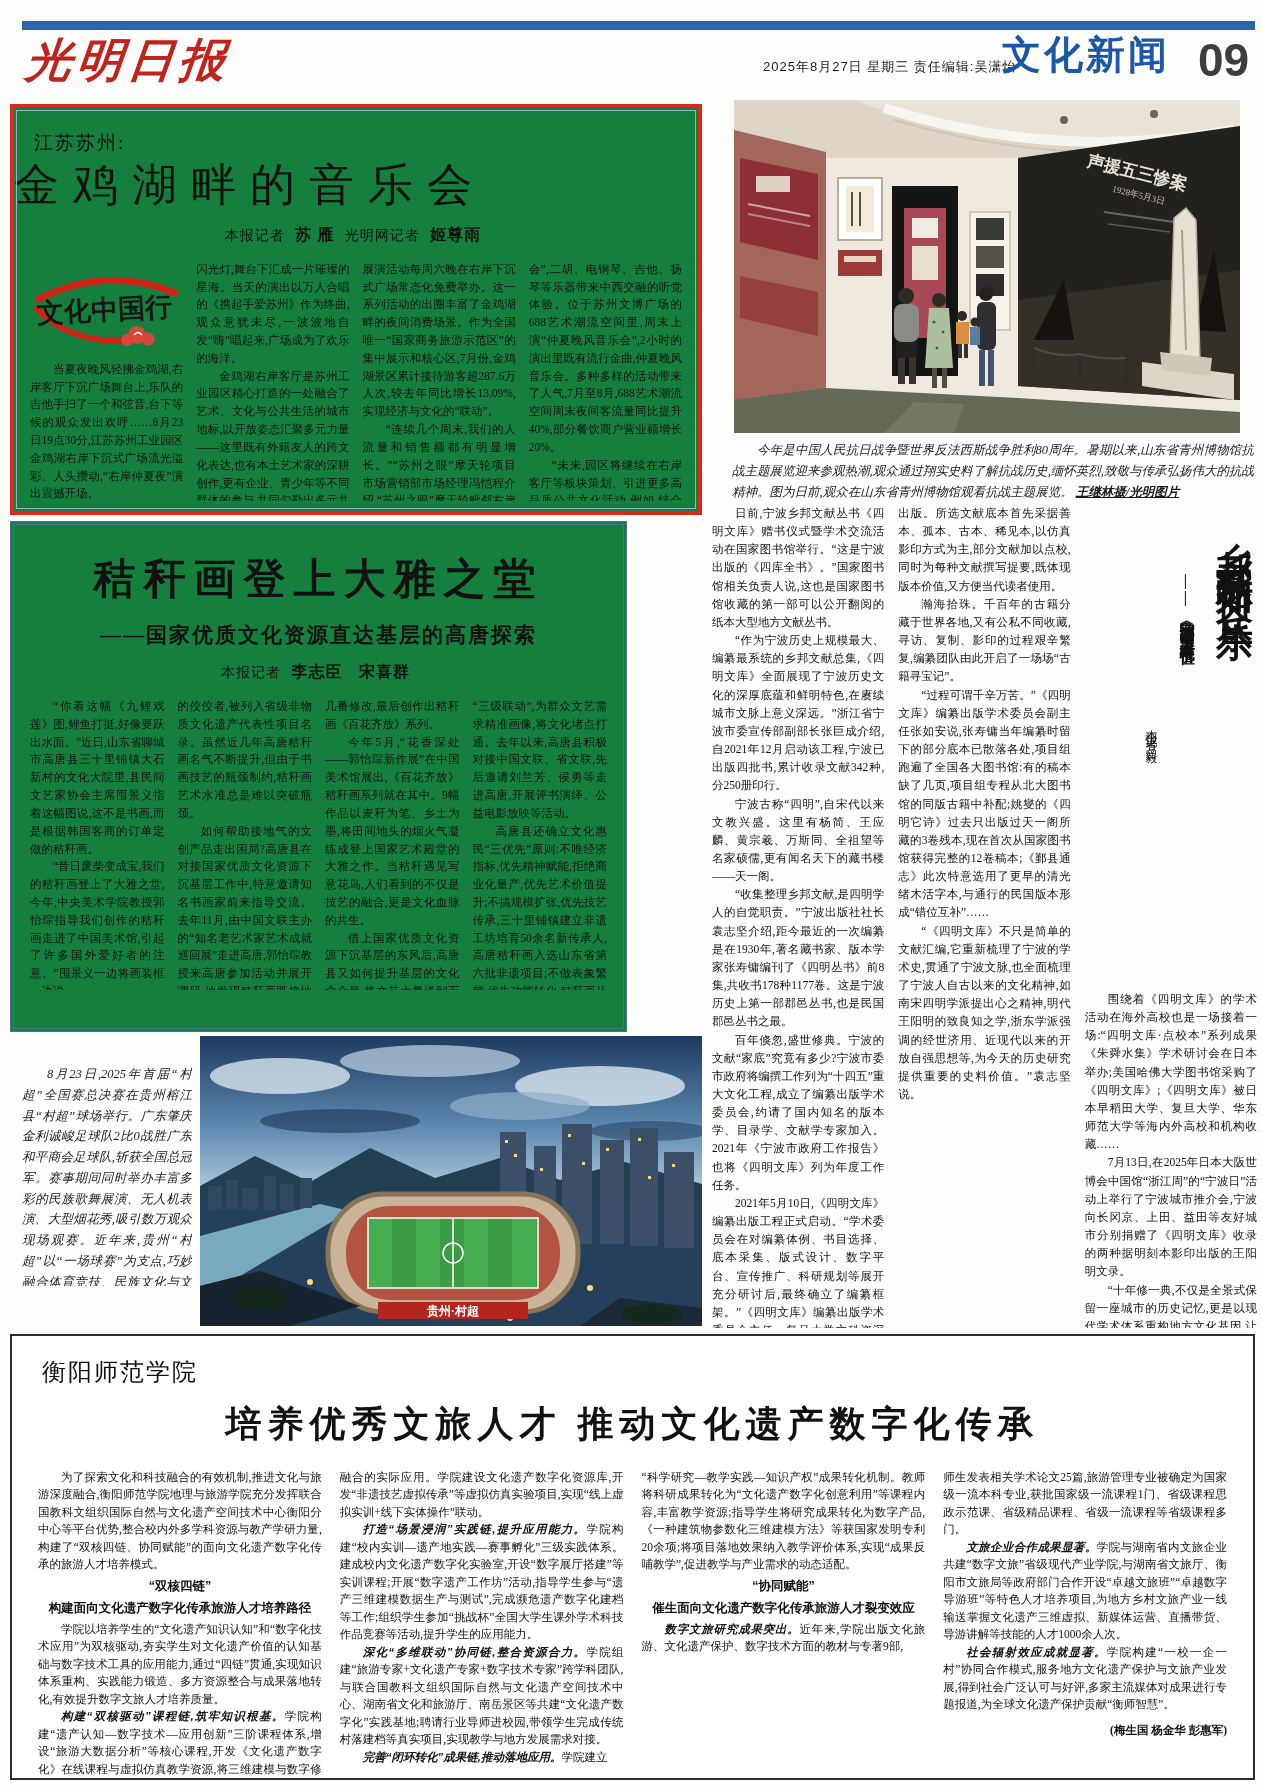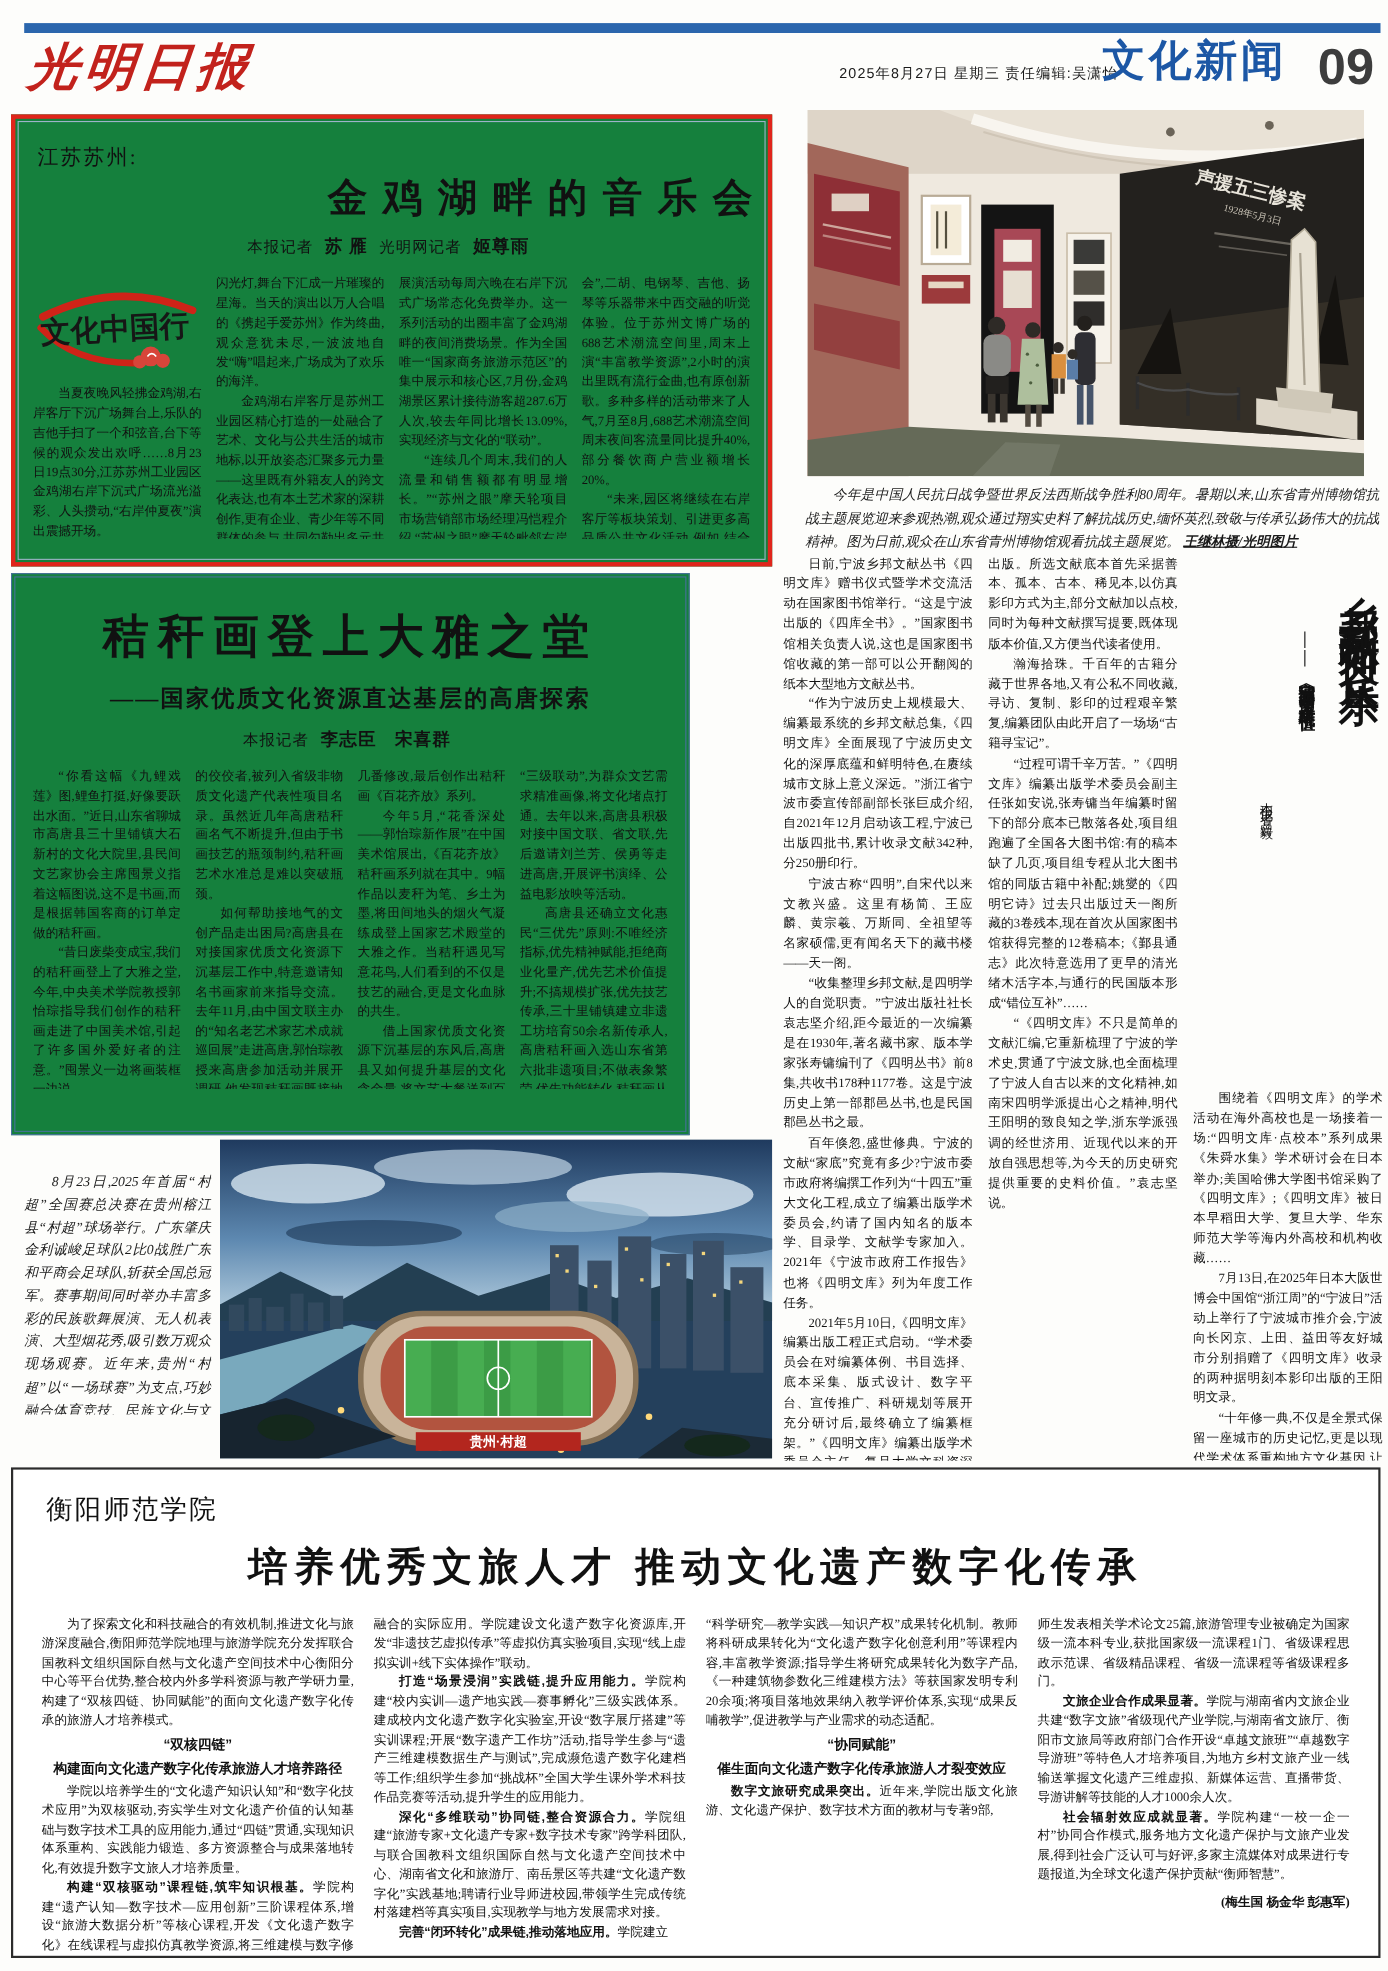--- a/index.html
+++ b/index.html
@@ -15,37 +15,37 @@
   #section-title{left:1002px;top:28px;font-size:39px;font-weight:900;color:#1c57a5;
                  letter-spacing:3px;font-family:"Liberation Sans",sans-serif;}
   #page-no{left:1198px;top:33px;font-size:46px;font-weight:700;color:#3d3d3d;
            font-family:"Liberation Sans",sans-serif;}
   
   .newsbox{box-sizing:border-box;background:#15803d;}
   #box-suzhou{left:10px;top:104px;width:692px;height:411px;border:4px solid #e0251b;}
   #box-straw{left:10px;top:521px;width:617px;height:511px;border:4px double #48709c;}
   .box-inner{position:absolute;inset:2px;border:1px solid #9db3c8;pointer-events:none;}
   .kicker{margin:22px 0 0 20px;font-size:19px;letter-spacing:2px;}
-  .main-title{margin:4px 0 0 0;text-align:right;font-size:36px;font-weight:700;
+  .main-title{margin:4px 0 0 0;text-align:left;font-size:45px;font-weight:400;
               letter-spacing:14px;line-height:1.15;}
   .straw-title{margin:26px 0 0 0;text-align:center;font-size:42px;font-weight:900;letter-spacing:8px;}
   .sub-title{margin:14px 0 0 0;text-align:center;font-size:21px;font-weight:700;letter-spacing:2px;}
   .byline{margin:13px 0 0 0;text-align:center;font-size:14px;letter-spacing:1px;}
   .byline b{font-size:16px;font-weight:900;margin:0 6px;}
   
   .cols{display:flex;gap:13px;padding:0 16px;margin-top:15px;overflow:hidden;}
   .col{flex:1;overflow:hidden;font-size:11.5px;line-height:1.55;text-align:justify;}
   .col p{margin:0;text-indent:2em;}
   .col.cont p:first-child{text-indent:0;}
   #box-suzhou .cols{height:240px;}
   #box-straw .cols{height:292px;}
   .subhead{text-align:center !important;text-indent:0 !important;font-weight:700;
            font-family:"Liberation Sans",sans-serif;font-size:12.5px;margin:3px 0 !important;}
   .sign{text-align:right !important;text-indent:0 !important;font-weight:700;margin-top:8px !important;}
-  .col strong{font-weight:700;font-family:"Liberation Sans",sans-serif;}
+  .col strong{font-weight:700;font-family:"Liberation Sans",sans-serif;font-style:italic;}
   
   .stamp{width:152px;height:90px;display:block;margin:2px auto 8px auto;}
   
   .caption{font-style:italic;font-size:12.5px;line-height:1.66;text-align:justify;color:#1a1a1a;}
   .caption p{margin:0;text-indent:2em;}
   #village-caption{left:22px;top:1064px;width:170px;height:222px;overflow:hidden;}
   #museum-caption{left:732px;top:440px;width:522px;height:62px;overflow:hidden;}
   #museum-caption .credit-inline{font-weight:700;text-decoration:underline;}
   
   #stadium-photo{left:200px;top:1036px;width:502px;height:290px;}
@@ -111,21 +111,21 @@
       </div>
       <div class="col cont">
           <p>闪光灯,舞台下汇成一片璀璨的星海。当天的演出以万人合唱的《携起手爱苏州》作为终曲,观众意犹未尽,一波波地自发“嗨”唱起来,广场成为了欢乐的海洋。</p>
           <p>金鸡湖右岸客厅是苏州工业园区精心打造的一处融合了艺术、文化与公共生活的城市地标,以开放姿态汇聚多元力量——这里既有外籍友人的跨文化表达,也有本土艺术家的深耕创作,更有企业、青少年等不同群体的参与,共同勾勒出多元共生的城市文化图景。</p>
         </div>
       <div class="col cont">
           <p>展演活动每周六晚在右岸下沉式广场常态化免费举办。这一系列活动的出圈丰富了金鸡湖畔的夜间消费场景。作为全国唯一“国家商务旅游示范区”的集中展示和核心区,7月份,金鸡湖景区累计接待游客超287.6万人次,较去年同比增长13.09%,实现经济与文化的“联动”。</p>
           <p>“连续几个周末,我们的人流量和销售额都有明显增长。”“苏州之眼”摩天轮项目市场营销部市场经理冯恺程介绍,“苏州之眼”摩天轮毗邻右岸下沉式广场,不少观众看完演出后会购票体验这座亚洲最大的水上摩天轮,在128米的高空俯瞰园区夜景。</p>
         </div>
       <div class="col cont">
-          <p>会”,二胡、电钢琴、吉他、扬琴等乐器带来中西交融的听觉体验。位于苏州文博广场的688艺术潮流空间里,周末上演“丰富教学资源”,2小时的演出里既有流行金曲,也有原创新歌。多种多样的活动带来了人气,7月至8月,688艺术潮流空间周末夜间客流量同比提升40%,部分餐饮商户营业额增长20%。</p>
+          <p>会”,二胡、电钢琴、吉他、扬琴等乐器带来中西交融的听觉体验。位于苏州文博广场的688艺术潮流空间里,周末上演“仲夏晚风音乐会”,2小时的演出里既有流行金曲,仲夏晚风音乐会。多种多样的活动带来了人气,7月至8月,688艺术潮流空间周末夜间客流量同比提升40%,部分餐饮商户营业额增长20%。</p>
           <p>“未来,园区将继续在右岸客厅等板块策划、引进更多高品质公共文化活动,例如,结合季节特点,推出室外交响音乐会、户外艺术展、跨年音乐会等活动,以崭新的面貌、开放的姿态,向市民游客讲述金鸡湖畔这座现代化新城的成长故事。”苏州工业园区党工委统战部相关负责人表示。</p>
         </div>
     </div>
   </section>
 
   <section class="abs newsbox" id="box-straw">
     <h1 class="straw-title">秸秆画登上大雅之堂</h1>
     <div class="sub-title">——国家优质文化资源直达基层的高唐探索</div>
     <div class="byline">
       <span>本报记者</span>

